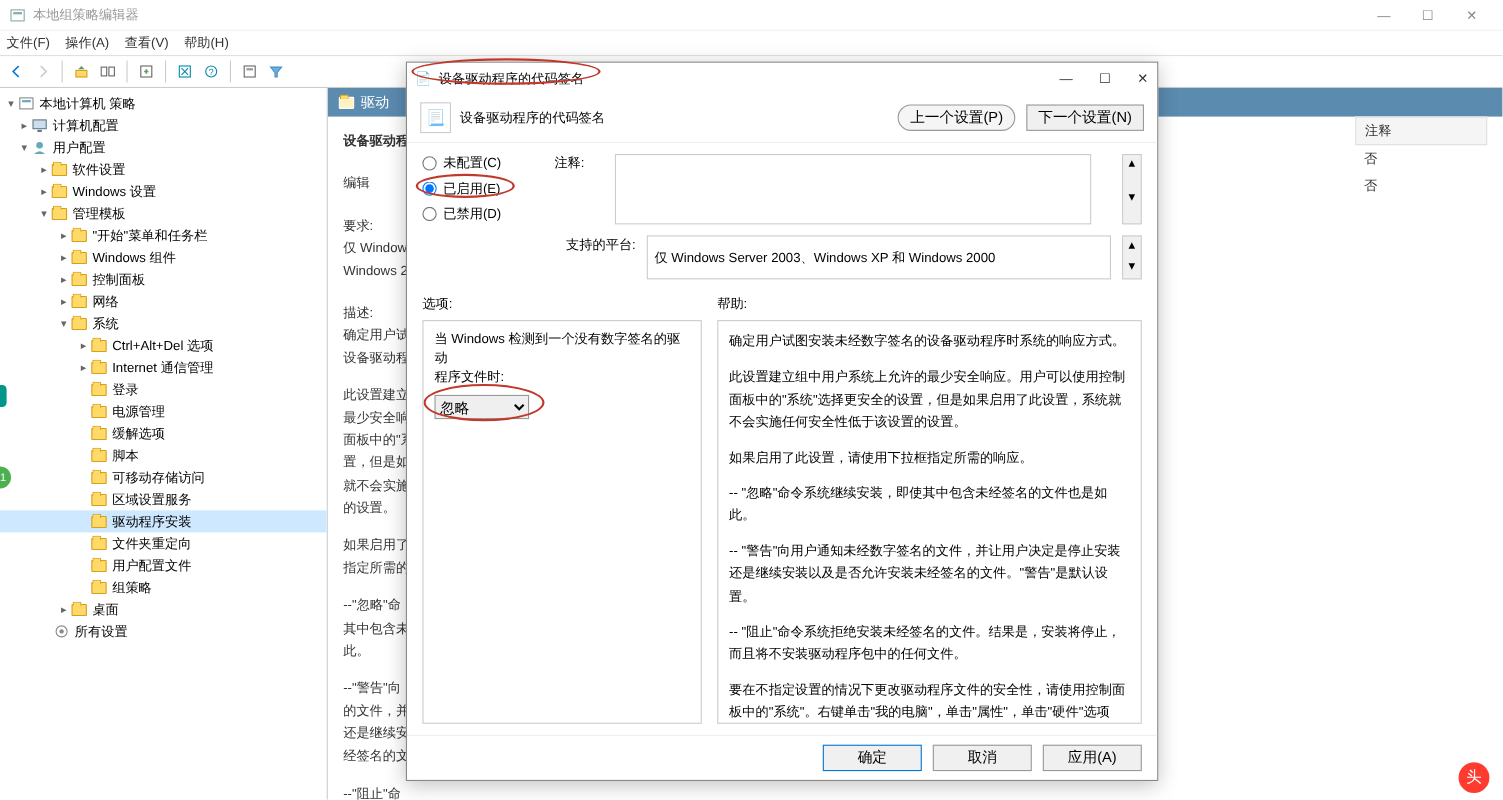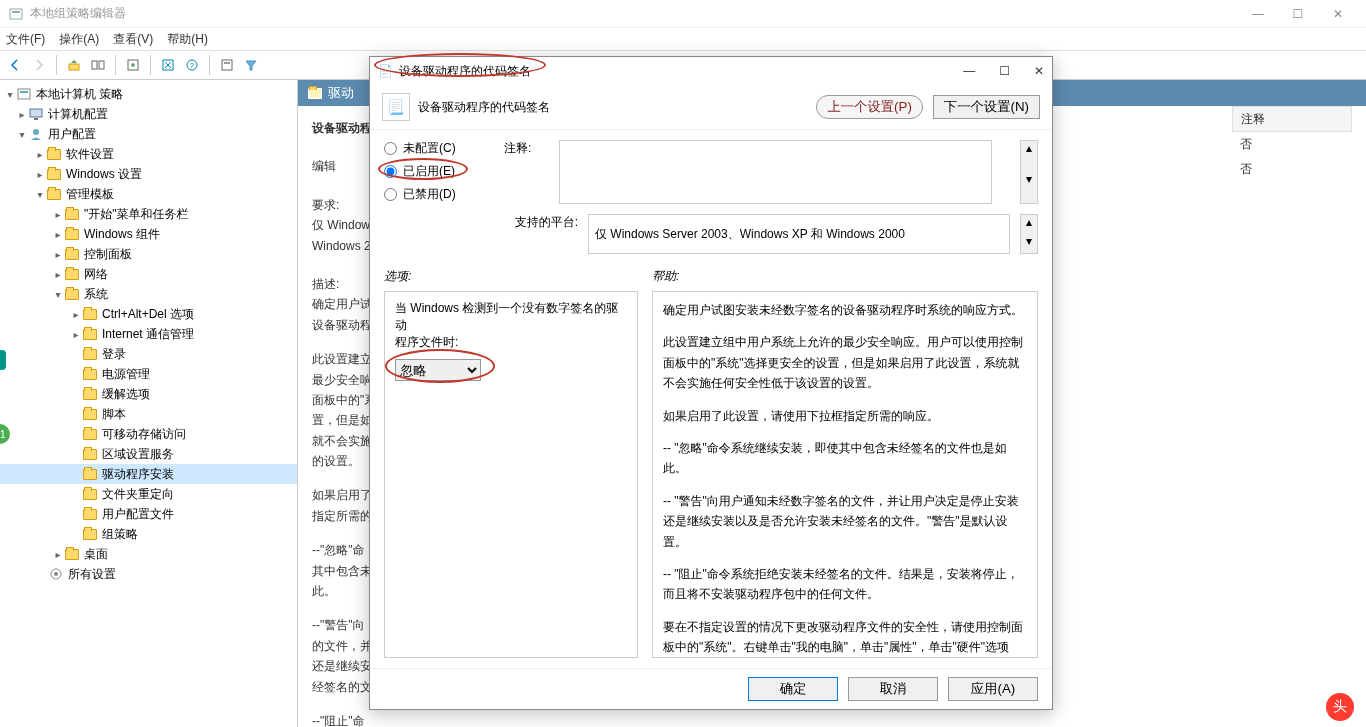--- a/index.html
+++ b/index.html
@@ -32,35 +32,35 @@
 .listhdr div { padding:2px 8px; }
 .listhdr div.hdr { background:#f5f5f5; border:1px solid #e0e0e0; }
 
 .dialog { position: absolute; left: 369px; top: 56px; width: 684px; height: 654px; background: #fff; border: 1px solid #888; box-shadow: 0 4px 18px rgba(0,0,0,.25); display:flex; flex-direction:column; }
 .dtitle { height: 28px; display: flex; align-items: center; padding: 0 8px; }
 .dtitle .dbtns { margin-left:auto; display:flex; gap:24px; color:#333; }
 .dhead { display: flex; align-items: center; padding: 8px 12px; border-bottom: 1px solid #eee; }
 .dhead .hicon { width: 28px; height: 28px; margin-right: 8px; border:1px solid #ccc; display:flex; align-items:center; justify-content:center; font-size:14px;}
 .navbtns { margin-left: auto; display: flex; gap: 10px; }
 .btn { min-width: 90px; height: 24px; border: 1px solid #999; background: #f0f0f0; cursor: pointer; padding: 0 10px; }
-.btn.disabled { color: #7f1d1d; background: #f5f5f5; border-radius: 12px; }
+.btn.disabled { color: #000000; background: #f5f5f5; border-radius: 12px; }
 .btn.primary { border-color: #0078d7; }
 .dbody { flex:1; padding: 10px 14px; display:flex; flex-direction:column; overflow:hidden; }
 .radios { display:flex; flex-direction:column; gap:6px; }
 .rad { display:flex; align-items:center; gap:6px; }
 .rad input { margin:0; }
 .oval { border:2px solid #c0392b; border-radius:50%; position:absolute; pointer-events:none;}
 .commentrow { display:flex; gap:28px; margin-bottom:10px; }
 .commentrow textarea { flex:1; height:64px; resize:none; border:1px solid #ccc; padding:4px; font-family:inherit; }
 .platrow { display:flex; gap:10px; align-items:flex-start; }
 .platbox { flex:1; border:1px solid #ccc; height:40px; padding:4px 6px; display:flex; align-items:center; }
 .scrollbtn { width:18px; background:#f0f0f0; border:1px solid #ccc; display:flex; flex-direction:column; }
 .lower { display:flex; gap:14px; margin-top:14px; flex:1; min-height:0; }
 .lower .col { flex:1; display:flex; flex-direction:column; min-height:0;}
-.lower .col .hdr { margin-bottom:6px;font-style:italic; }
+.lower .col .hdr { margin-bottom:6px; }
 .optbox, .helpbox { flex:1; border:1px solid #ccc; padding:8px 10px; overflow:hidden; position:relative;}
 .helpbox { overflow-y:auto; line-height:1.7; }
 .helpbox p { margin:0 0 12px 0; }
 select.combo { width:86px; height:22px; border:1px solid #999; background:#efefef; }
 .dfooter { padding:8px 14px; display:flex; justify-content:flex-end; gap:10px; border-top:1px solid #eee; }
 .watermark { position:absolute; right:12px; bottom:6px; font-size:20px; color:#333; font-weight:500; display:flex; align-items:center; gap:6px; font-style:italic; pointer-events:none;}
 .watermark .dot { width:28px; height:28px; border-radius:50%; background:#ff3b30; color:#fff; display:flex; align-items:center; justify-content:center; font-size:14px; font-style:normal;}
 </style>
 </head>
 <body>

